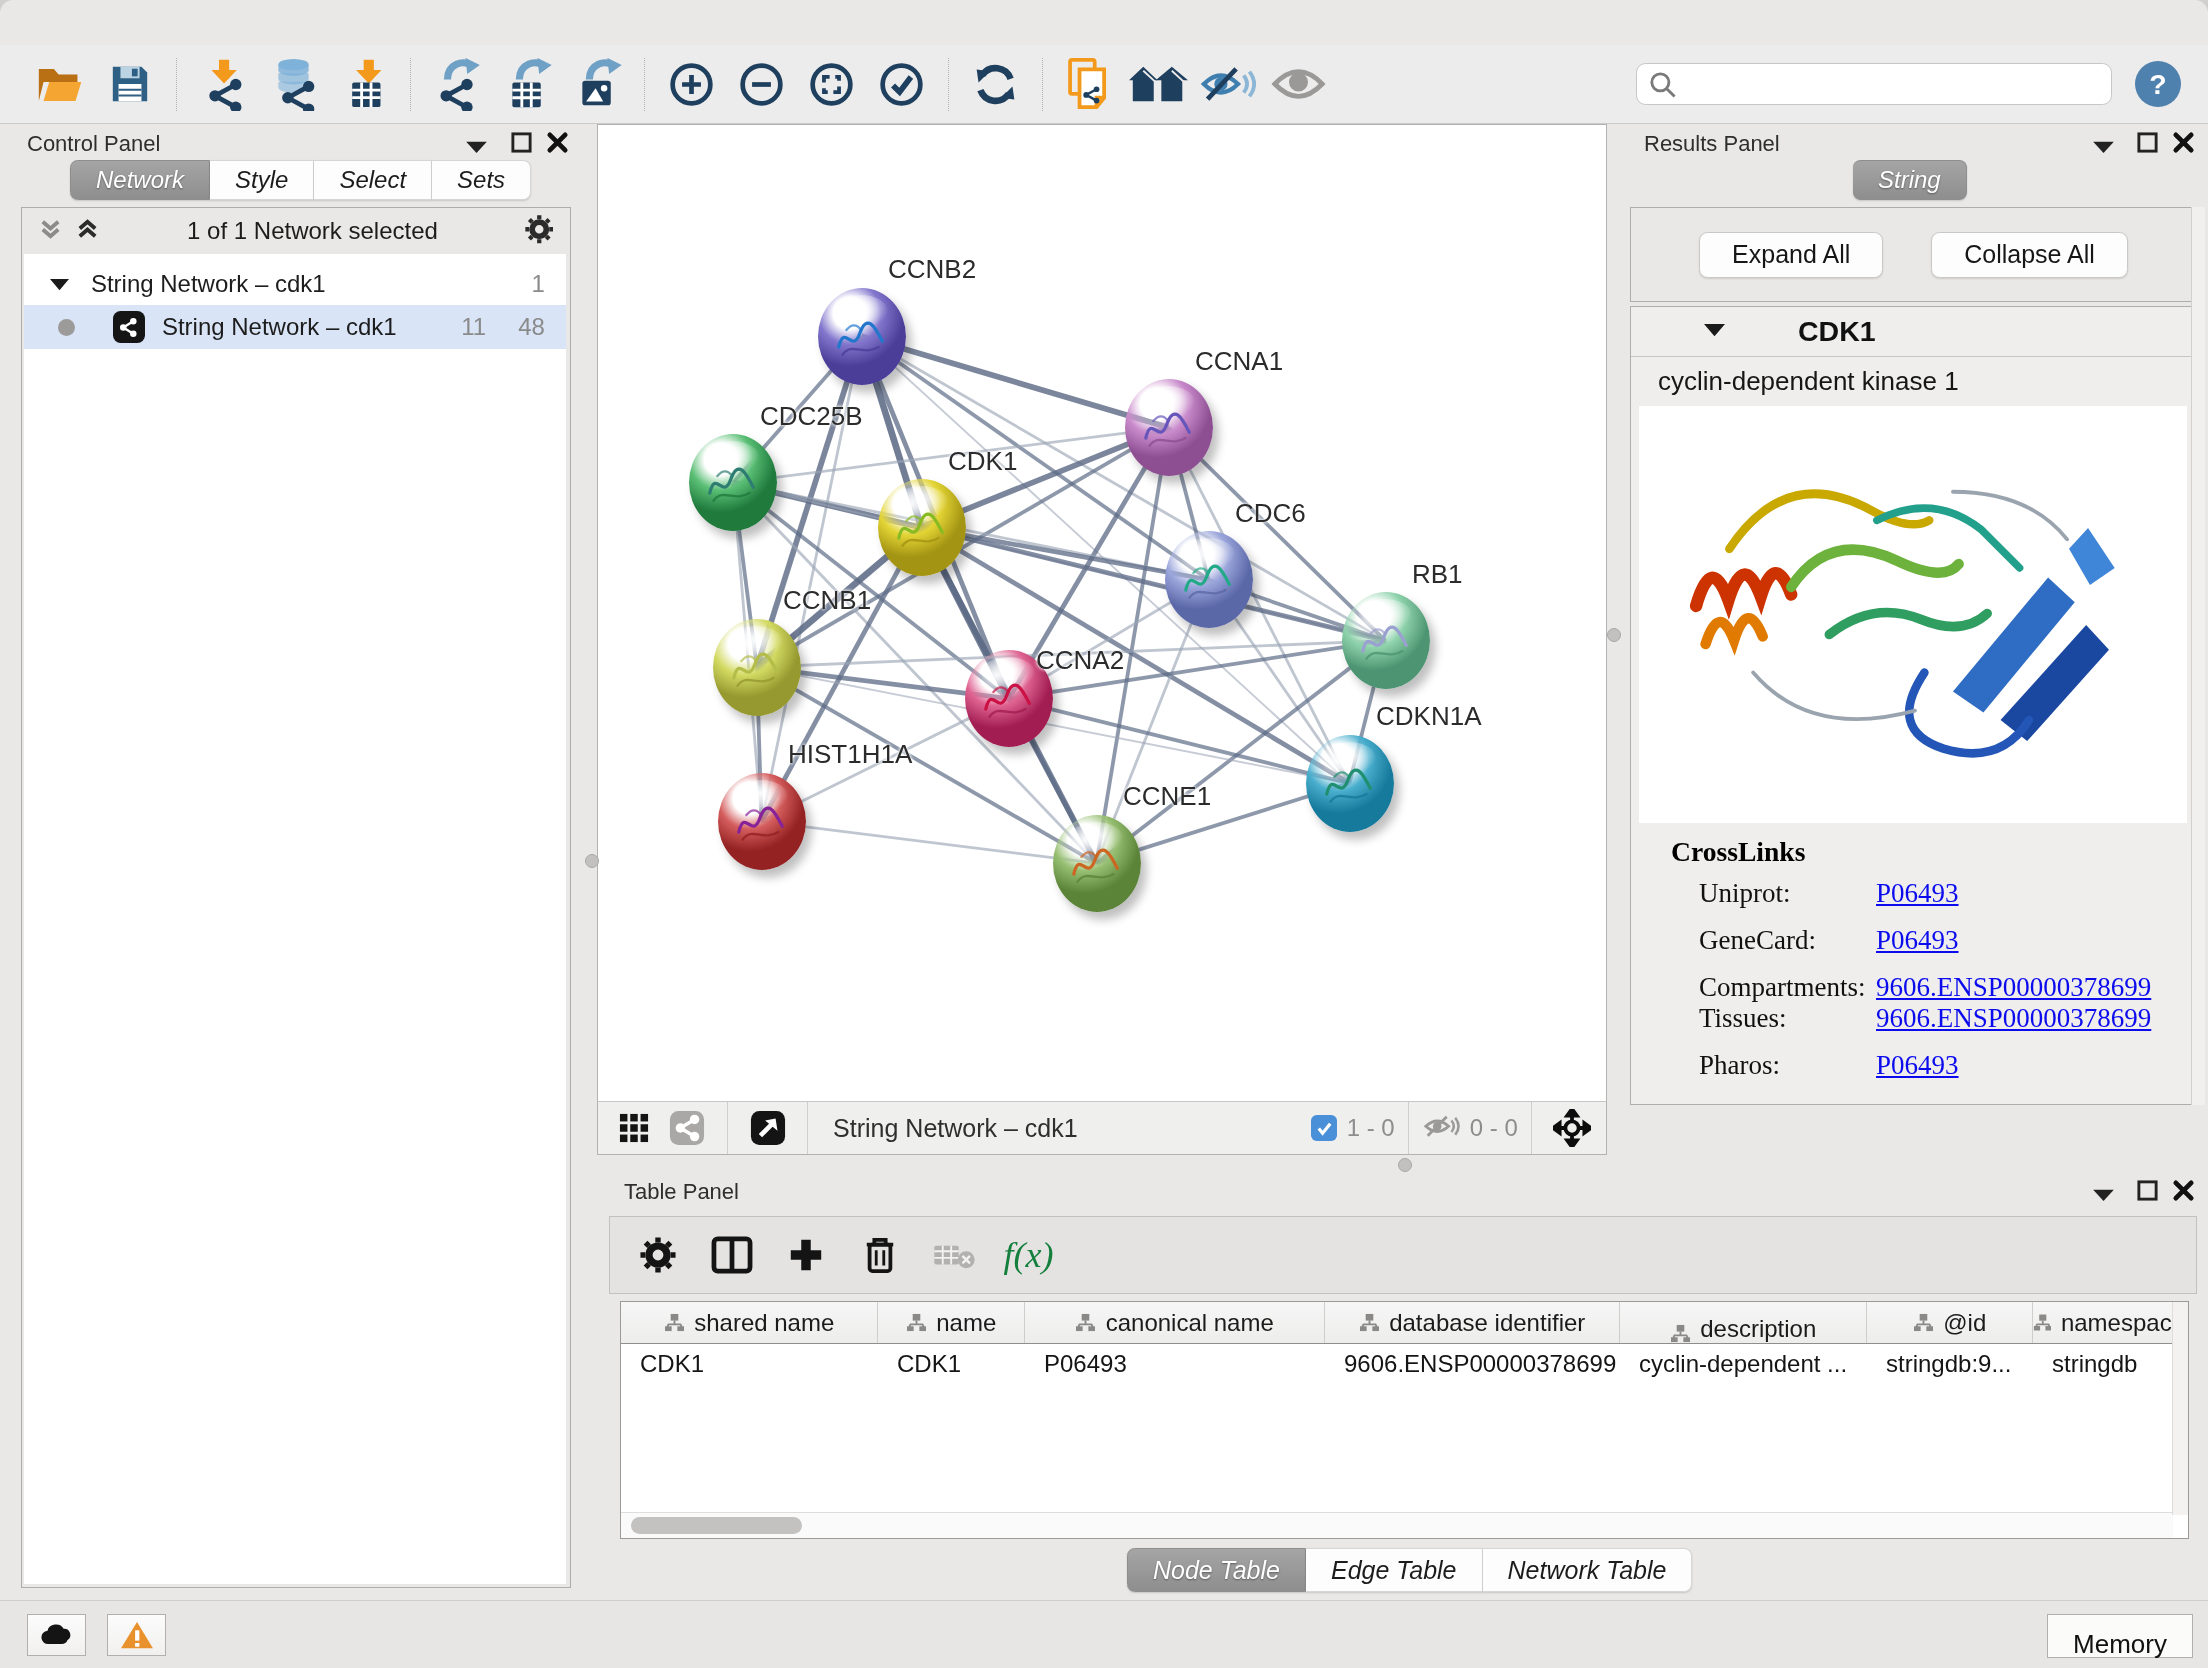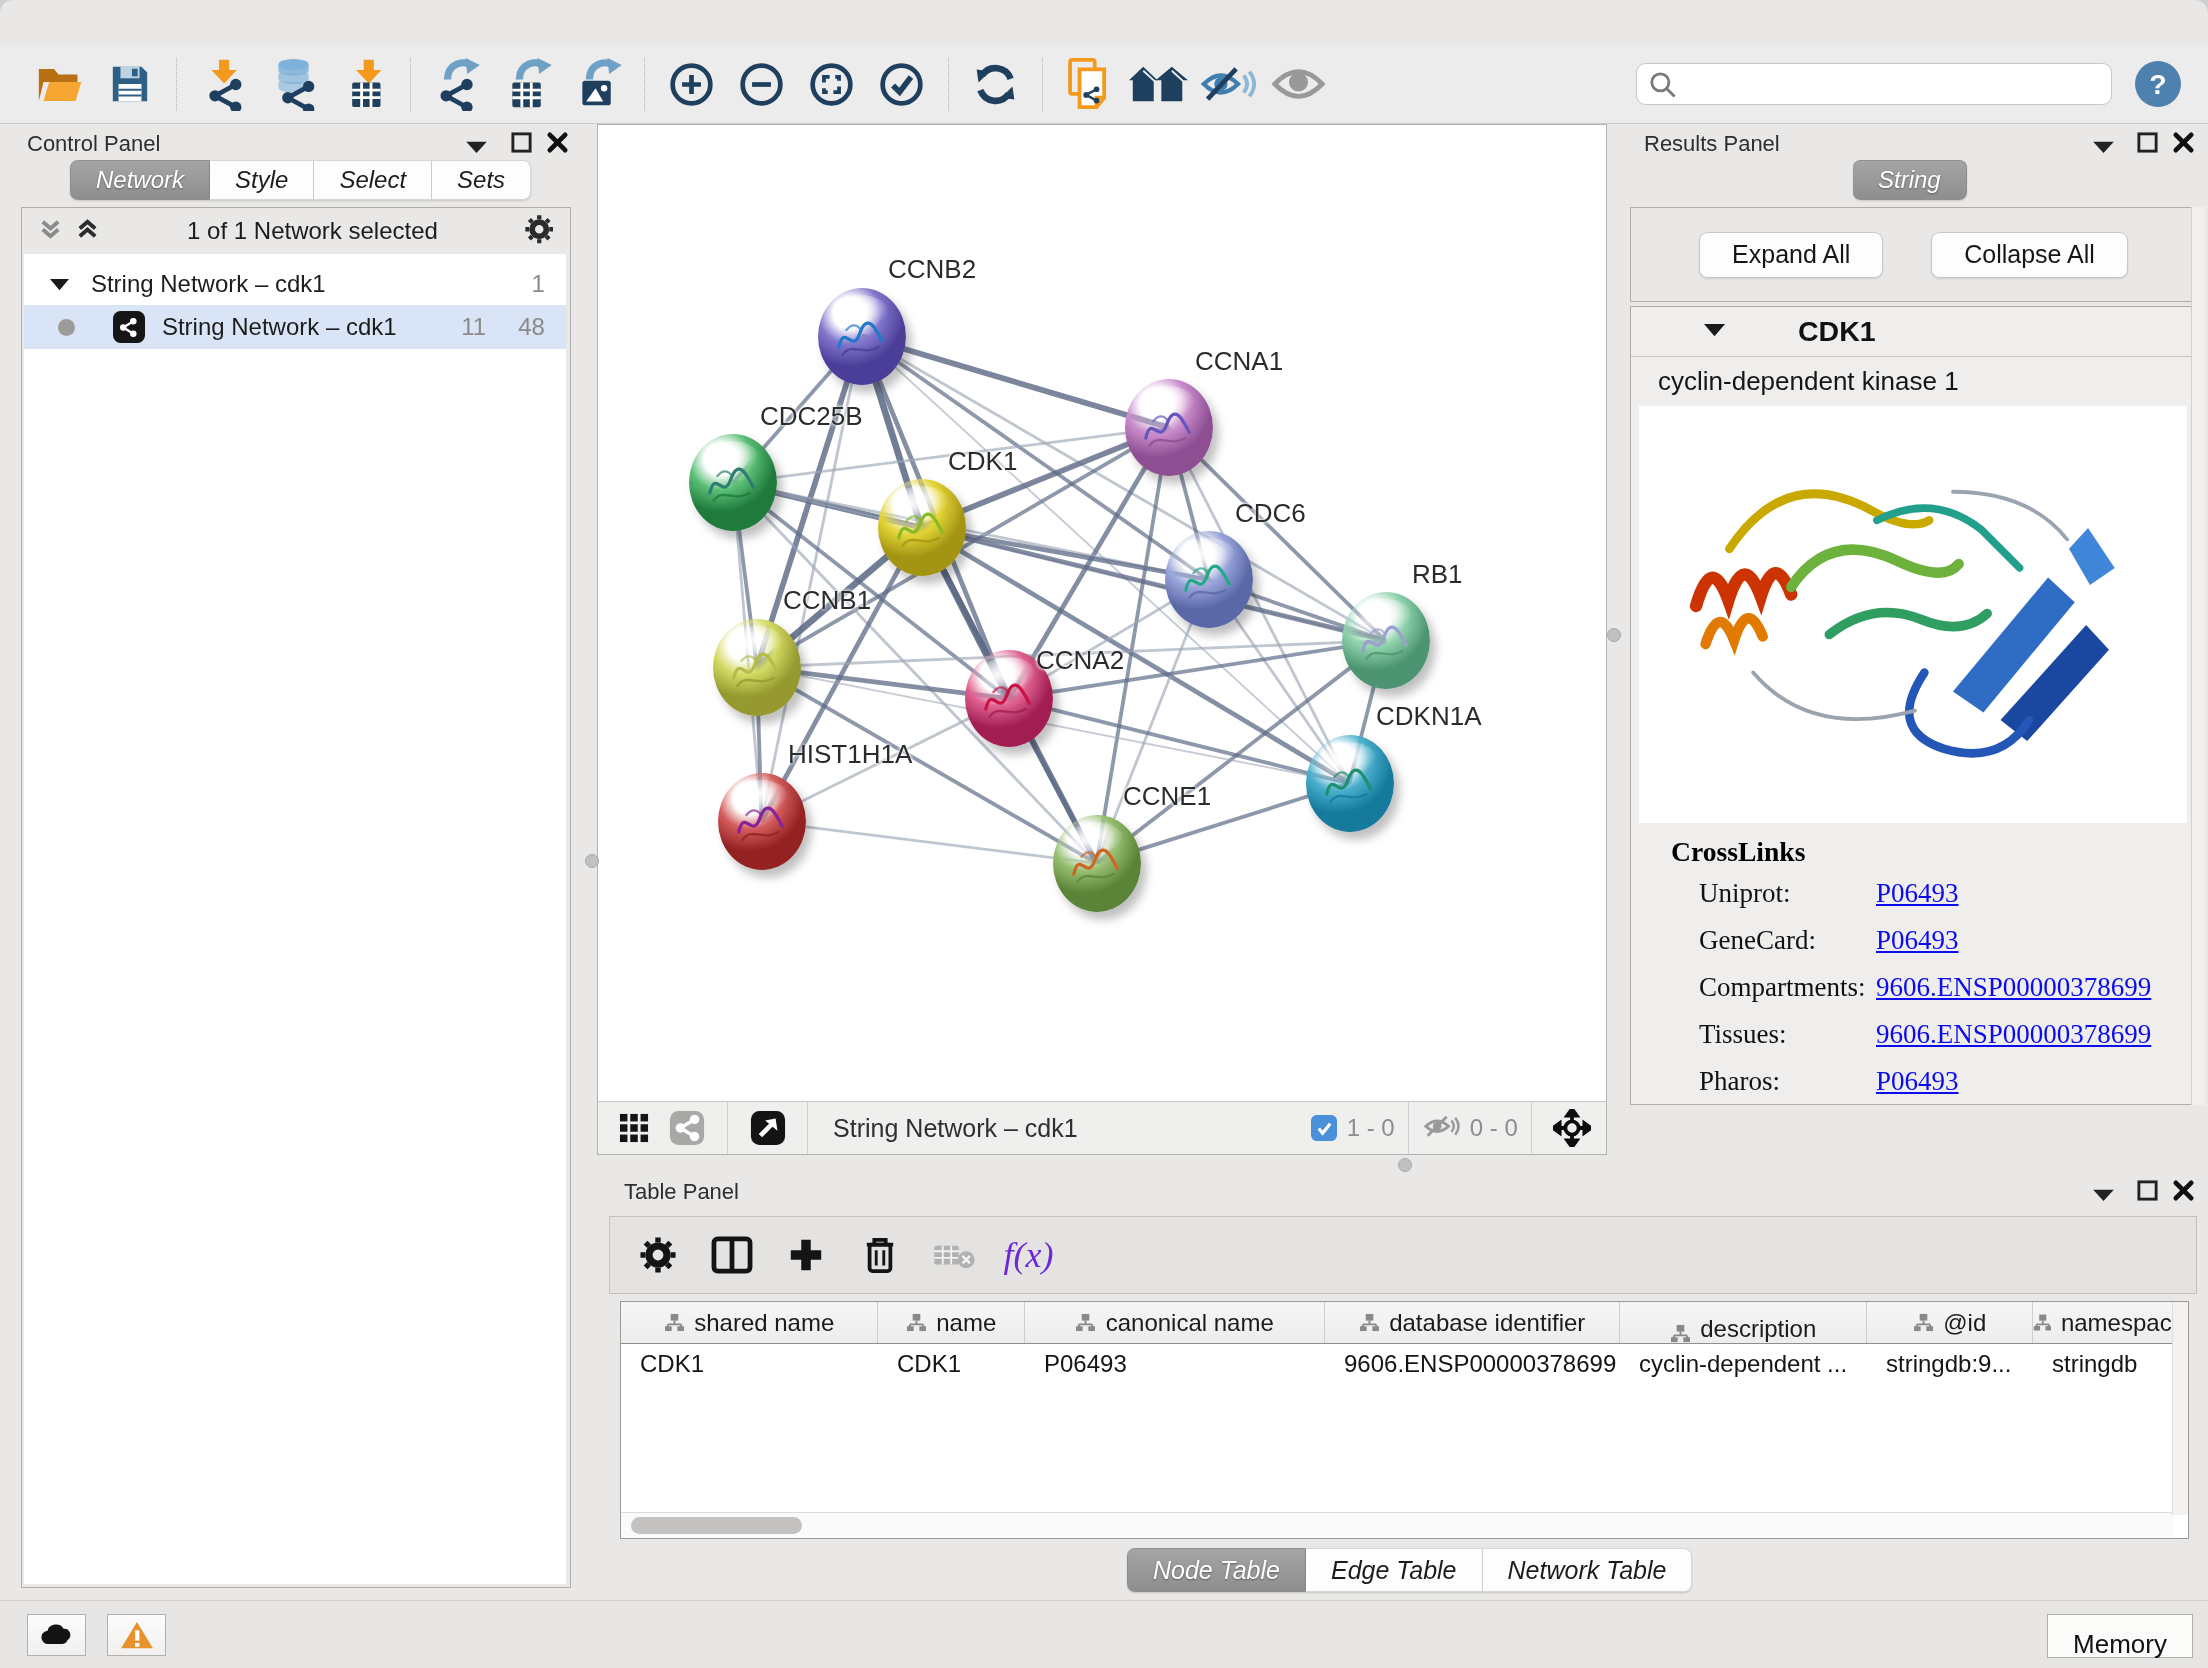--- a/index.html
+++ b/index.html
@@ -55,21 +55,21 @@
   
   .rp-btn{height:44px;padding:0 32px;background:#fdfdfd;border:1.9px solid #c9c8c7;border-radius:8.6px;
     font-size:25px;color:#161616;display:flex;align-items:center;box-shadow:0 1px 1.9px rgba(0,0,0,.12);}
   .serif{font-family:"Liberation Serif",serif;}
   .xl-label{font-size:27px;color:#111;}
   .xl-link{font-size:27px;color:#0b0bee;text-decoration:underline;}
   .rp-scroll{position:absolute;width:13.3px;background:#f1f0ef;border-left:1px solid #d2d1d0;}
   
   .tp-toolbar{position:absolute;background:#e4e3e2;border:1px solid #c2c1c0;display:flex;align-items:center;box-sizing:border-box;}
   .tp-ico{width:74px;height:100%;display:flex;align-items:center;justify-content:center;}
-  .fx{font-family:"Liberation Serif",serif;font-style:italic;font-size:36px;color:#6d28d9;}
+  .fx{font-family:"Liberation Serif",serif;font-style:italic;font-size:36px;color:#15803d;}
   .tablebox{position:absolute;border:1.9px solid #9b9a99;background:#fff;box-sizing:border-box;overflow:hidden;}
   .th-row{position:absolute;left:0;top:0;width:100%;height:42px;background:linear-gradient(#f6f6f6,#ededec);
     border-bottom:1.9px solid #8f8e8d;display:flex;box-sizing:border-box;}
   .th-cell{display:flex;align-items:center;justify-content:center;gap:9.5px;font-size:24px;color:#1b1b1b;
     border-right:1px solid #cfcecd;box-sizing:border-box;overflow:hidden;flex:0 0 auto;}
   .td-row{position:absolute;left:0;top:42px;width:100%;height:40px;display:flex;}
   .td-cell{font-size:24px;color:#151515;padding-left:19px;display:flex;align-items:center;box-sizing:border-box;overflow:hidden;white-space:nowrap;flex:0 0 auto;}
   .hscroll{position:absolute;height:25px;background:#fafafa;border-top:1px solid #dedddc;}
   .hthumb{position:absolute;top:3.8px;height:17px;border-radius:8.6px;background:#c3c2c1;}
   .vscroll{position:absolute;width:15px;background:#f3f2f1;border-left:1px solid #dedddc;}
@@ -641,21 +641,21 @@
     <div class="serif" style="position:absolute;left:40px;top:529px;font-size:27.6px;font-weight:bold;color:#000">CrossLinks</div>
     <div id="crosslinks-rows" style="position:absolute;left:68px;top:571px;width:476px">
         <div style="display: flex; margin-bottom: 16px;">
           <span class="serif xl-label" style="width:177px">Uniprot:</span>
      <span class="serif xl-link">P06493</span>
         </div>
         <div style="display: flex; margin-bottom: 16px;">
           <span class="serif xl-label" style="width:177px">GeneCard:</span>
      <span class="serif xl-link">P06493</span>
         </div>
-        <div style="display: flex; margin-bottom: 16px;">
+        <div style="display: flex; margin-bottom: 0;">
           <span class="serif xl-label" style="width:177px">Compartments:</span>
      <span class="serif xl-link">9606.ENSP00000378699</span>
         </div>
         <div style="display: flex; margin-bottom: 16px;">
           <span class="serif xl-label" style="width:177px">Tissues:</span>
      <span class="serif xl-link">9606.ENSP00000378699</span>
         </div>
         <div style="display: flex; margin-bottom: 16px;">
           <span class="serif xl-label" style="width:177px">Pharos:</span>
      <span class="serif xl-link">P06493</span>

